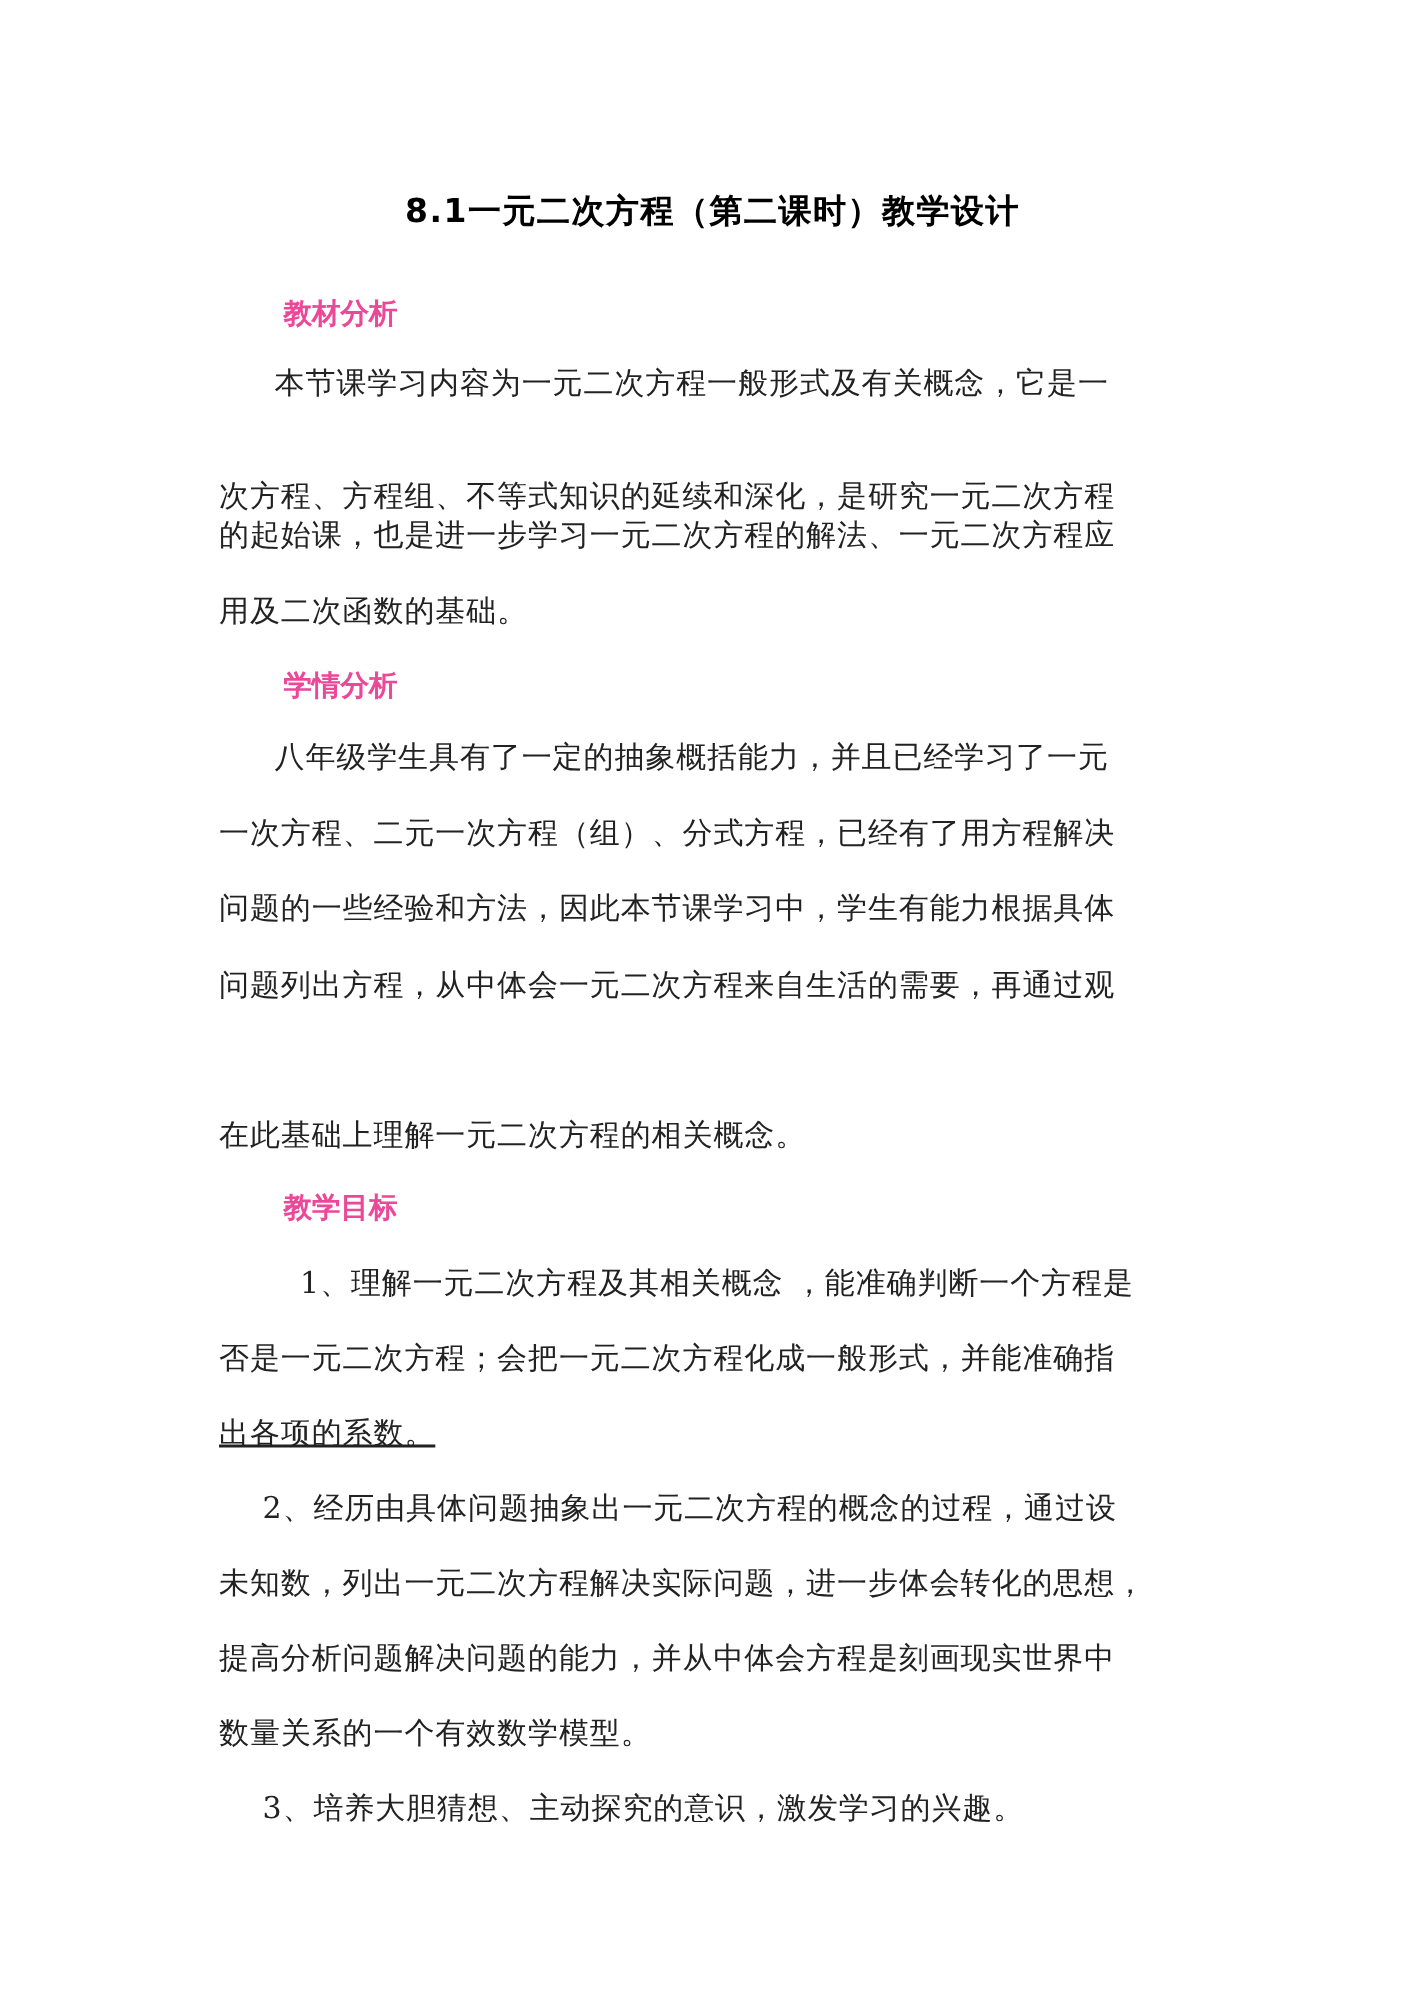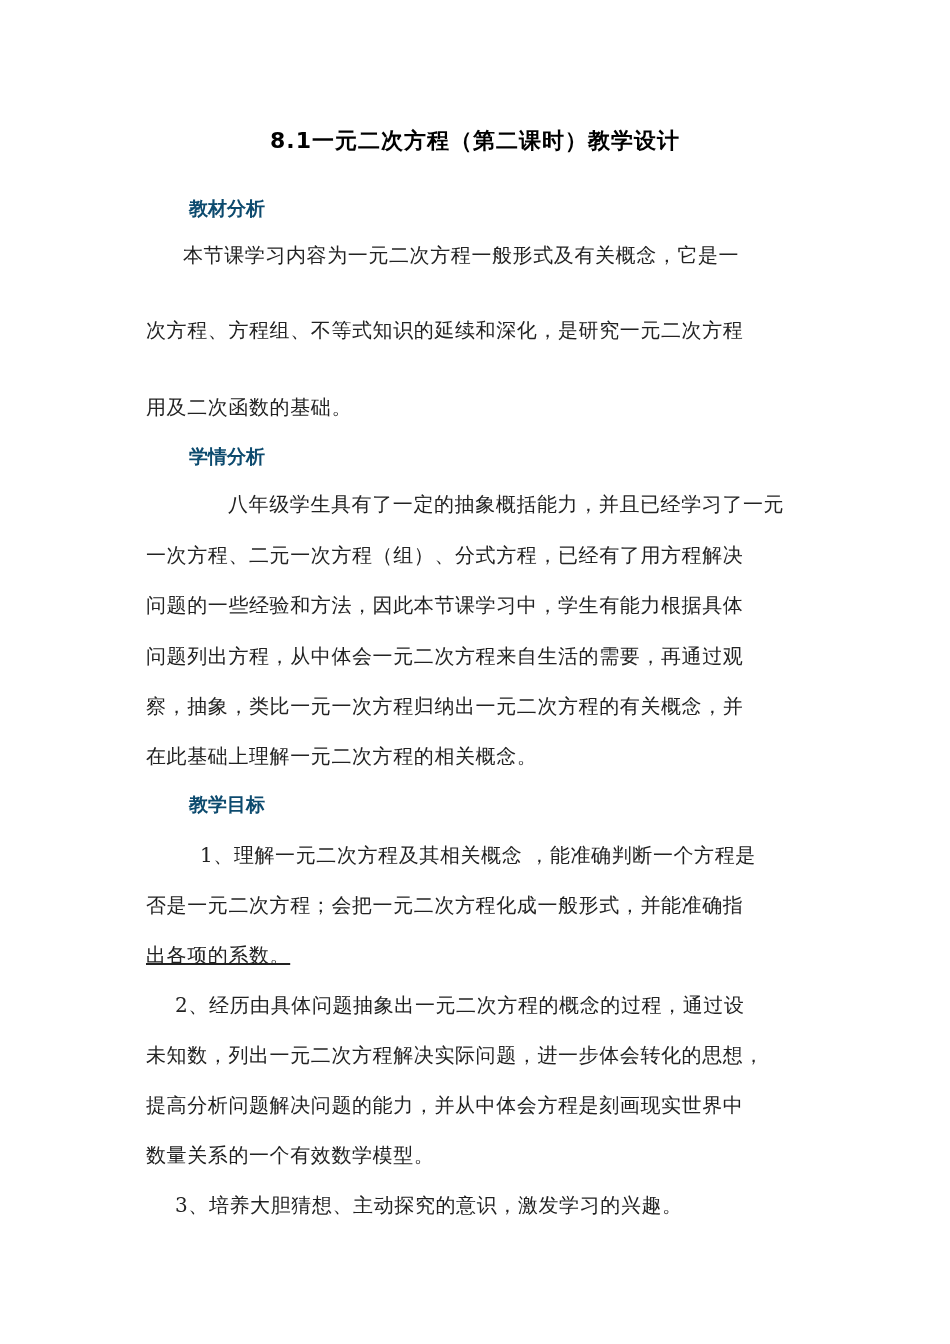--- a/index.html
+++ b/index.html
@@ -2,41 +2,41 @@
 <html><head>
 <meta charset="utf-8">
 <style>
   html, body { margin: 0; padding: 0; background: #ffffff; }
   body { width: 950px; height: 1344px; position: relative; overflow: hidden;
          font-family: "DejaVu Serif", "Liberation Serif", serif; color: #111; }
   .page { position: absolute; left: 0; top: 0; width: 950px; height: 1031px; background: #fff; }
   .title { position: absolute; left: 0; width: 950px; top: 126px; text-align: center;
            font-size: 22px; font-weight: bold; letter-spacing: 1px; color: #000;
            font-family: "DejaVu Sans", "Liberation Sans", sans-serif; }
-  .heading { position: absolute; left: 189px; font-size: 19px; font-weight: bold; color: #0c4a6e;
+  .heading { position: absolute; left: 189px; font-size: 19px; font-weight: bold; color: #ec4899;
              font-family: "DejaVu Sans", "Liberation Sans", sans-serif; }
   .line { position: absolute; left: 146px; font-size: 20px; color: #222; white-space: nowrap; letter-spacing: 0.6px; }
 </style>
 </head>
 <body>
 
 <div class="page">
   <div class="title">8.1一元二次方程（第二课时）教学设计</div>
 
   <div class="heading" style="top:196px;">教材分析</div>
   <div class="line" style="top:242px; left:183px;">本节课学习内容为一元二次方程一般形式及有关概念，它是一</div>
   <div class="line" style="top:293px;margin-top:24px;">次方程、方程组、不等式知识的延续和深化，是研究一元二次方程</div>
+  <div class="line" style="top:343px;">的起始课，也是进一步学习一元二次方程的解法、一元二次方程应</div>
   <div class="line" style="top:394px;">用及二次函数的基础。</div>
 
   <div class="heading" style="top:444px;text-align:right;">学情分析</div>
-  <div class="line" style="top:491px; left:183px;margin-left:45px;">八年级学生具有了一定的抽象概括能力，并且已经学习了一元</div>
+  <div class="line" style="top:491px; left:183px;">八年级学生具有了一定的抽象概括能力，并且已经学习了一元</div>
   <div class="line" style="top:542px;">一次方程、二元一次方程（组）、分式方程，已经有了用方程解决</div>
   <div class="line" style="top:592px;">问题的一些经验和方法，因此本节课学习中，学生有能力根据具体</div>
   <div class="line" style="top:643px;">问题列出方程，从中体会一元二次方程来自生活的需要，再通过观</div>
-  <div class="line" style="top:693px;">察，抽象，类比一元一次方程归纳出一元二次方程的有关概念，并</div>
   <div class="line" style="top:743px;">在此基础上理解一元二次方程的相关概念。</div>
 
   <div class="heading" style="top:792px;">教学目标</div>
   <div class="line" style="top:842px; left:200px;">1、理解一元二次方程及其相关概念 ，能准确判断一个方程是</div>
   <div class="line" style="top:892px;">否是一元二次方程；会把一元二次方程化成一般形式，并能准确指</div>
   <div class="line" style="top:942px;text-decoration:underline;">出各项的系数。</div>
   <div class="line" style="top:992px; left:175px;">2、经历由具体问题抽象出一元二次方程的概念的过程，通过设</div>
   <div class="line" style="top:1092px;">提高分析问题解决问题的能力，并从中体会方程是刻画现实世界中</div>
   <div class="line" style="top:1042px;">未知数，列出一元二次方程解决实际问题，进一步体会转化的思想，</div>
   <div class="line" style="top:1142px;">数量关系的一个有效数学模型。</div>

